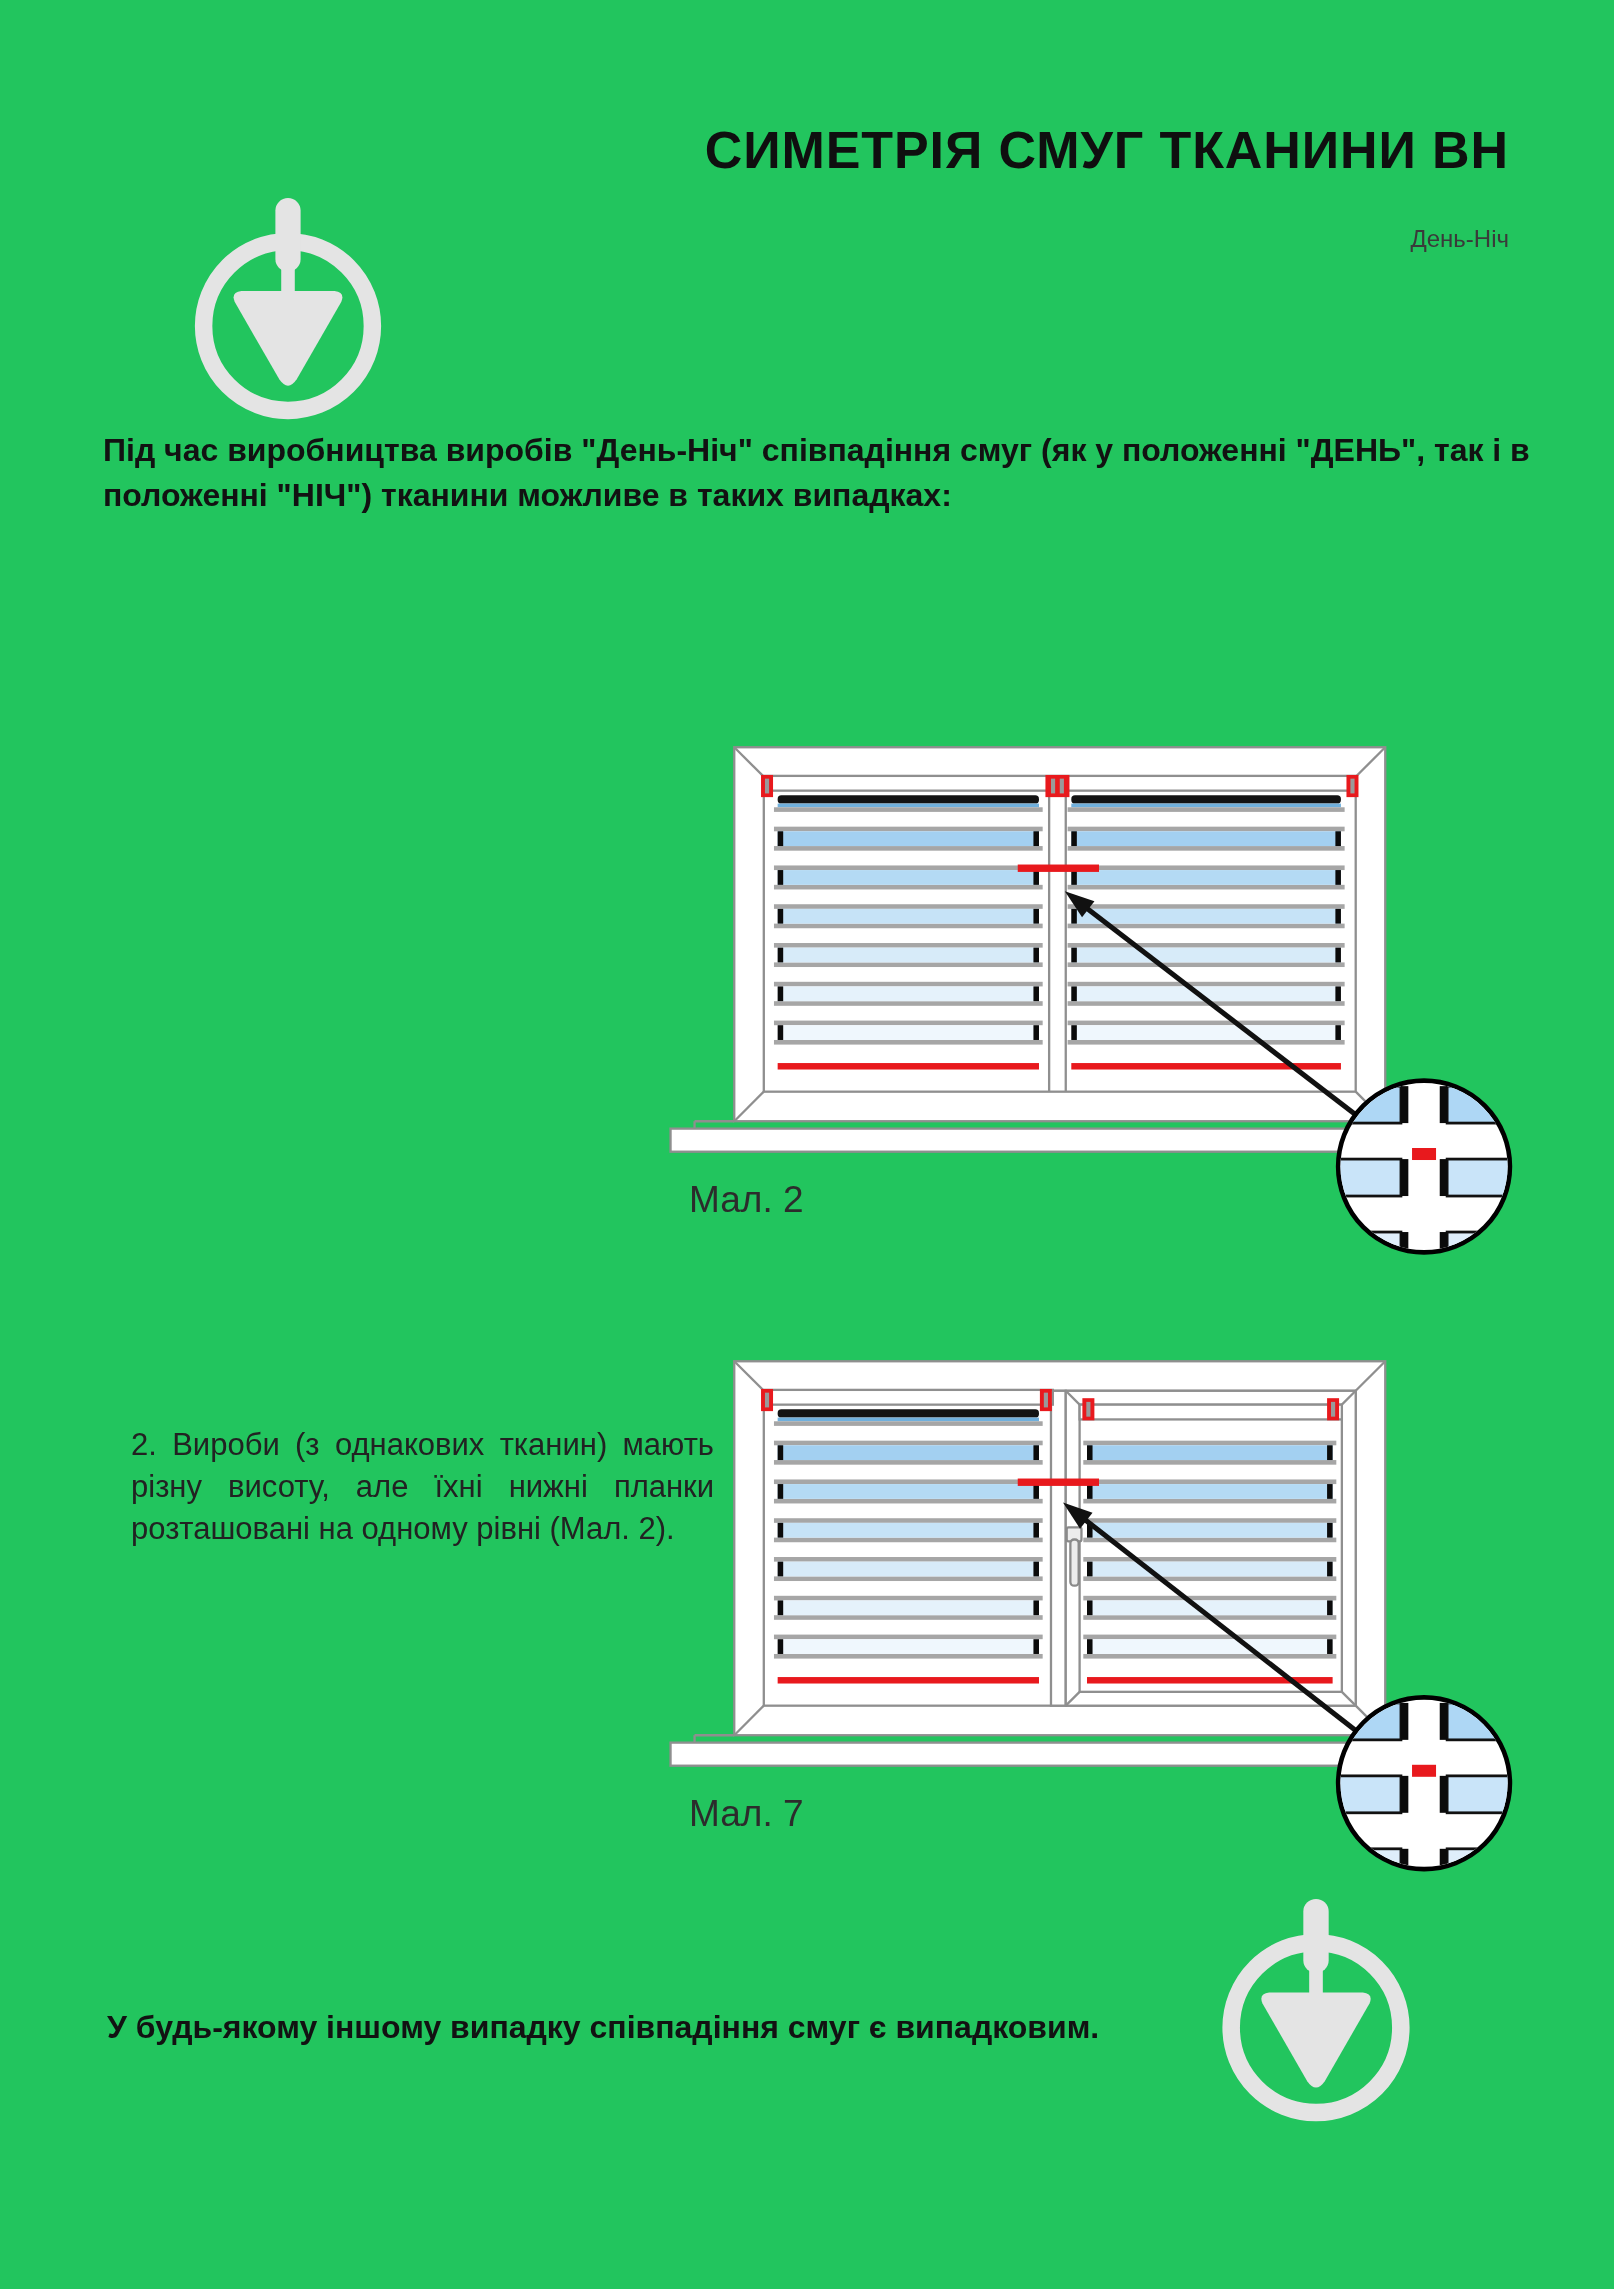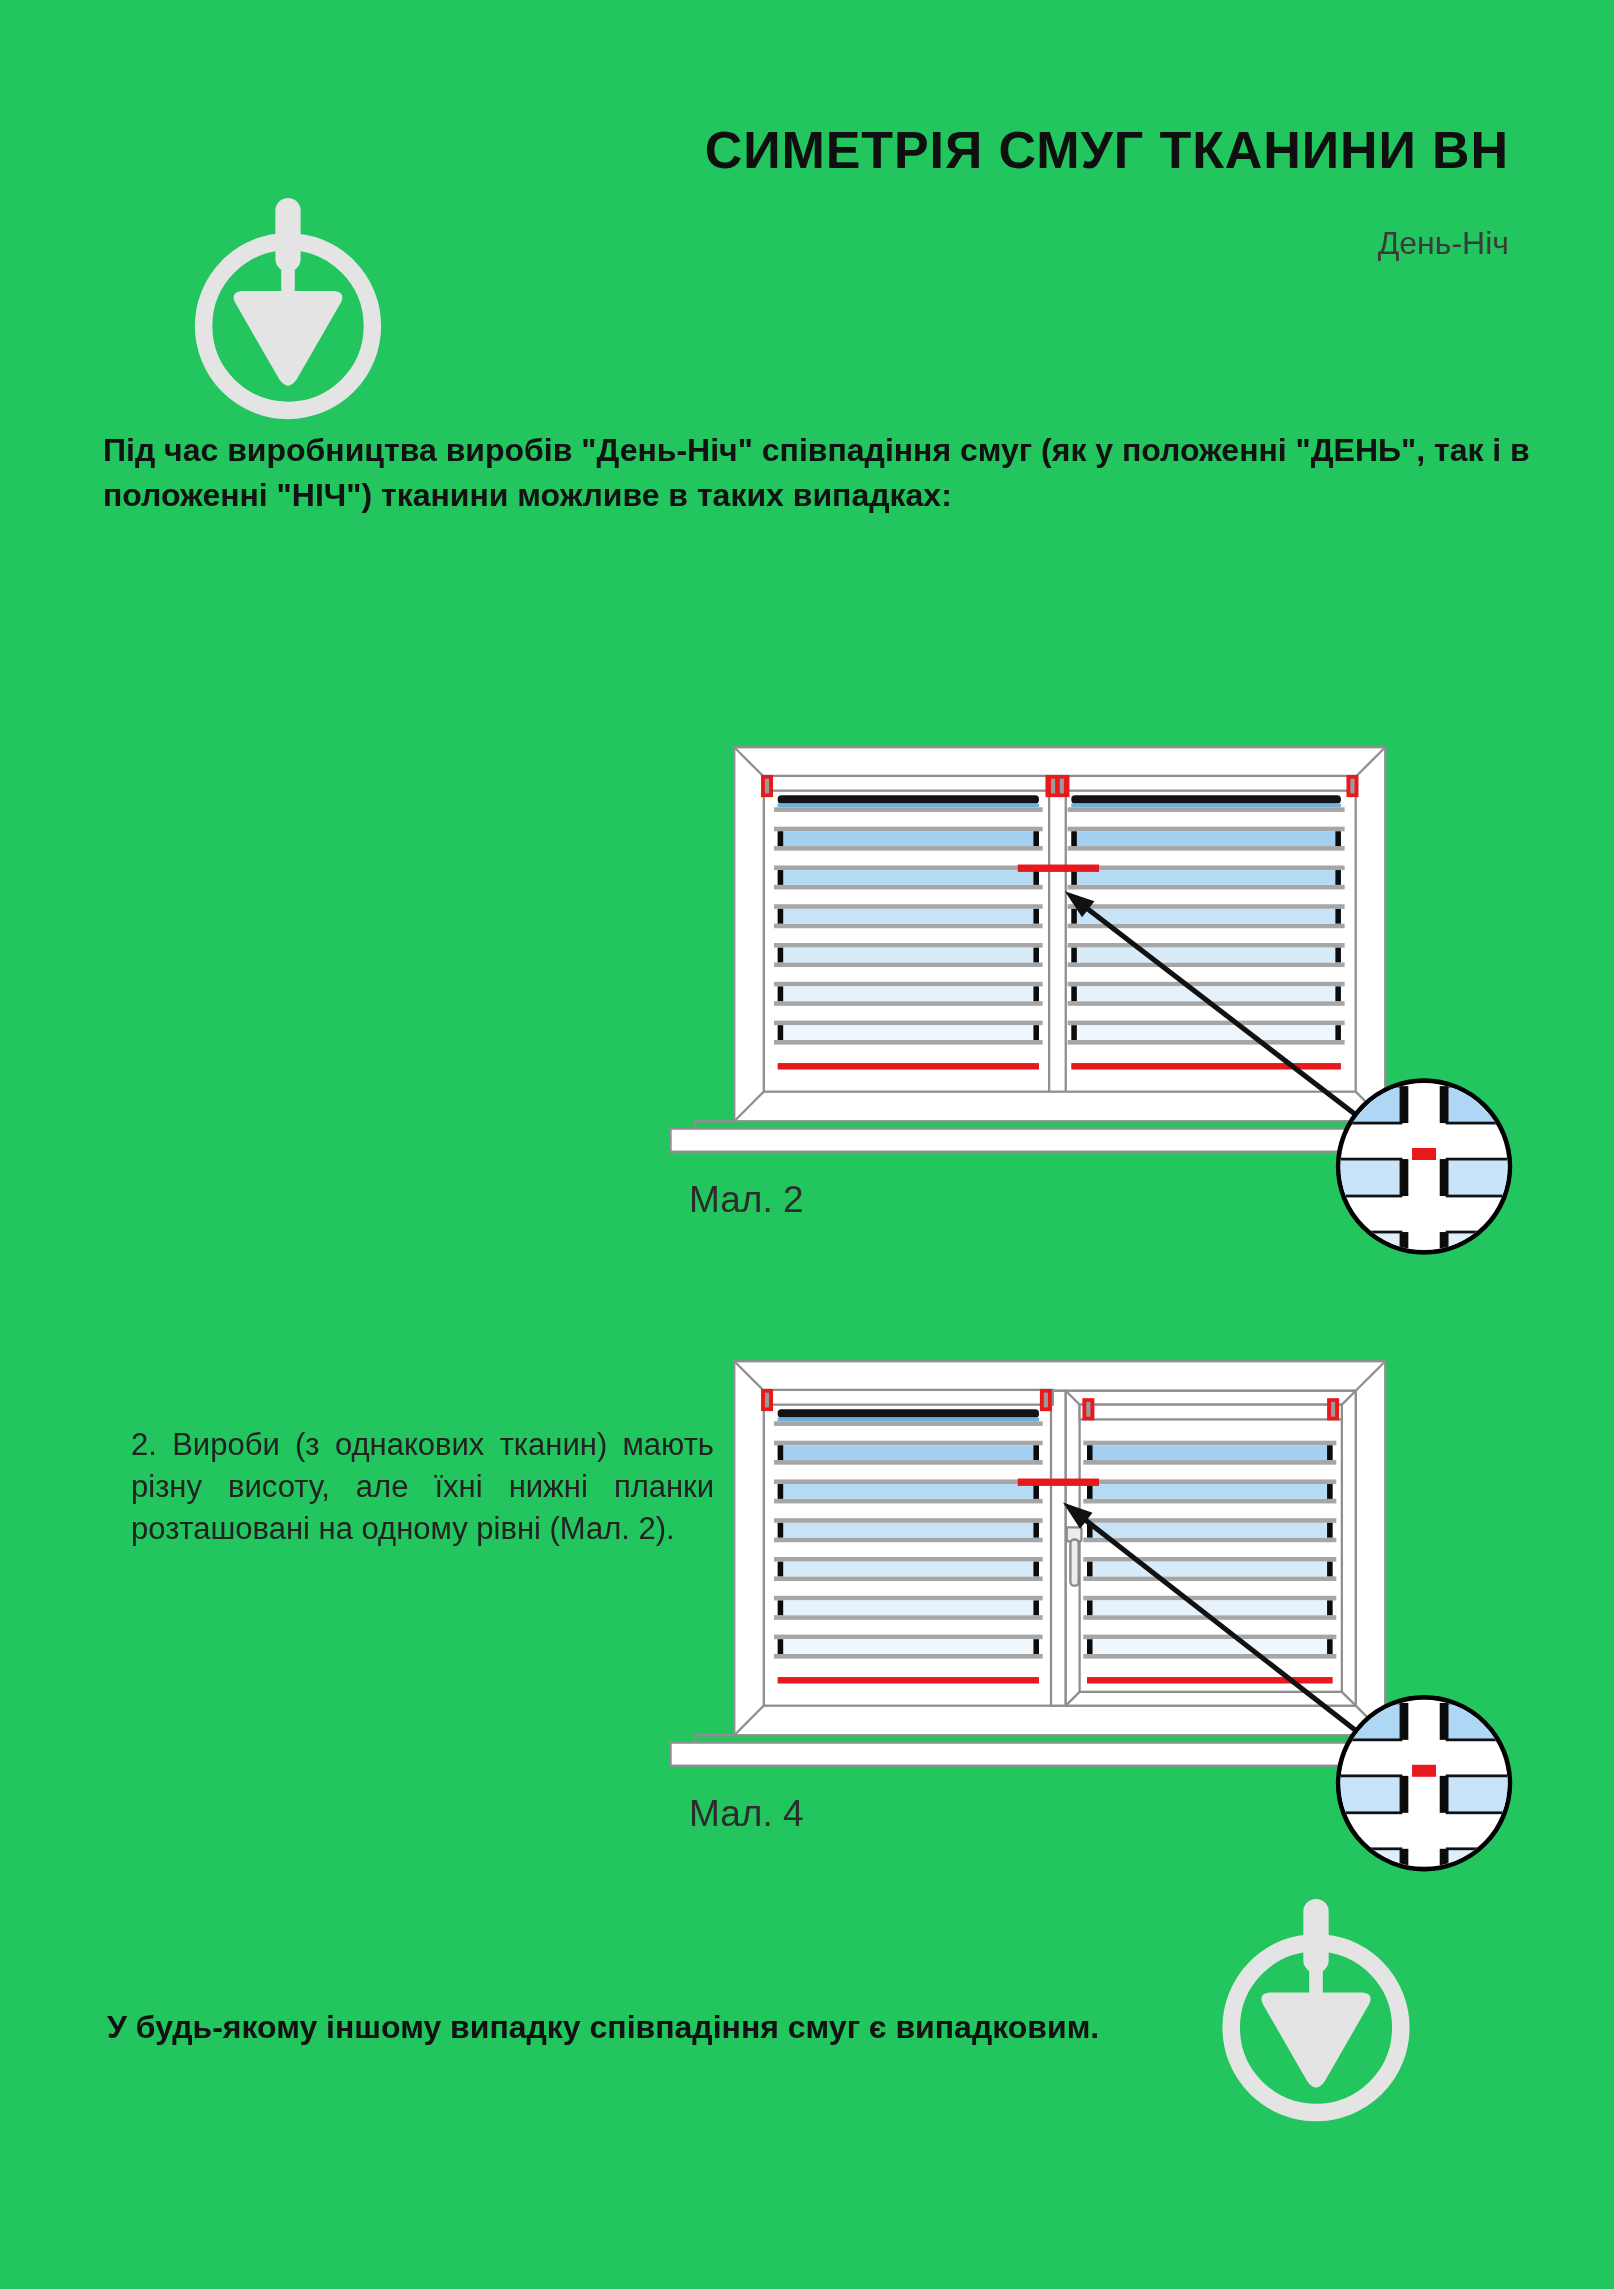--- a/index.html
+++ b/index.html
@@ -6,21 +6,21 @@
   .page{
     position:relative; width:1614px; height:2290px; background:#22c55e;
     font-family:"Liberation Sans", sans-serif; color:#161616; overflow:hidden;
   }
   .page-title{
     position:absolute; top:120px; right:105px; margin:0;
     font-size:52px; font-weight:800; letter-spacing:0.9px; color:#0f0f0f; white-space:nowrap;
   }
   .page-subtitle{
     position:absolute; top:225px; right:105px;
-    font-size:32px; font-weight:400; color:#3a3a3a; white-space:nowrap;
+    font-size:24px; font-weight:400; color:#3a3a3a; white-space:nowrap;
   }
   .intro{
     position:absolute; left:103px; top:428px; width:1429px; margin:0;
     font-size:32px; font-weight:700; line-height:1.42; color:#121212;
   }
   .item{
     position:absolute; left:106px; width:583px; margin:0;
     font-size:31px; font-weight:400; line-height:1.36; color:#222;
     text-align:justify;
   }
@@ -343,21 +343,21 @@
             <rect x="777" y="459" width="8" height="40" fill="#0b0b0b"></rect>
             <rect x="819" y="459" width="8" height="40" fill="#0b0b0b"></rect>
             <rect x="707" y="538" width="70" height="40" fill="#dfeefb" stroke="#111" stroke-width="3"></rect>
             <rect x="827" y="538" width="70" height="40" fill="#dfeefb" stroke="#111" stroke-width="3"></rect>
             <rect x="777" y="538" width="8" height="40" fill="#0b0b0b"></rect>
             <rect x="819" y="538" width="8" height="40" fill="#0b0b0b"></rect>
             <rect x="789" y="447" width="26" height="13" fill="#e8191d"></rect>
           </g>
         </g>
       </svg>
-    <span class="fig-caption">Мал. 4</span>
+    <span class="fig-caption">Мал. 7</span>
   </div>
 
   <p class="footer-note">У будь-якому іншому випадку співпадіння смуг є випадковим.</p>
 
   <svg id="wm2" class="watermark" viewBox="0 0 100 120">
     <use href="#trowel-logo"></use>
   </svg>
 
 </div>
 

